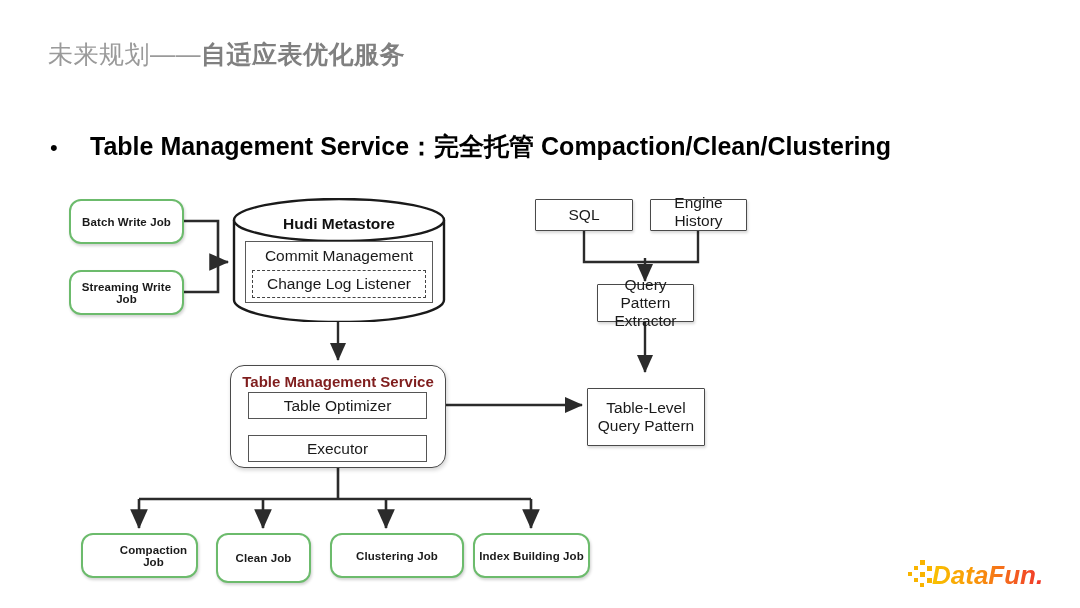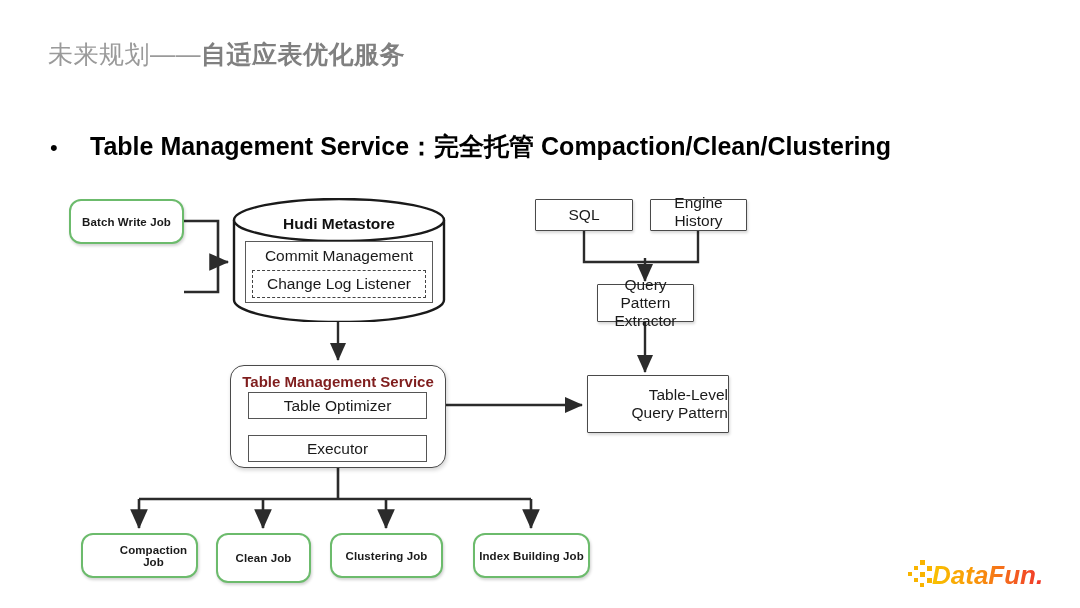--- a/index.html
+++ b/index.html
@@ -221,20 +221,23 @@
         <path d="M139,499 L139,528" marker-end="url(#arrowhead)"></path>
         <path d="M263,499 L263,528" marker-end="url(#arrowhead)"></path>
         <path d="M386,499 L386,528" marker-end="url(#arrowhead)"></path>
         <path d="M531,499 L531,528" marker-end="url(#arrowhead)"></path>
       </g>
     </svg>
 
     <div class="node green-box" style="left:69px; top:199px; width:115px; height:45px;">
       <span>Batch Write Job</span>
     </div>
+    <div class="node green-box" style="left:69px; top:270px; width:115px; height:45px;">
+      <span>Streaming Write Job</span>
+    </div>
 
     <div class="cylinder" style="left:232px; top:198px; width:214px; height:124px;">
       <svg width="214" height="124" viewBox="0 0 214 124">
         <path d="M2,22 L2,102 A105,22 0 0 0 212,102 L212,22" fill="#ffffff" stroke="#1a1a1a" stroke-width="2.4"></path>
         <ellipse cx="107" cy="22" rx="105" ry="21" fill="#ffffff" stroke="#1a1a1a" stroke-width="2.4"></ellipse>
       </svg>
     </div>
     <div class="cyl-label" style="left:232px; top:215px; width:214px;">Hudi Metastore</div>
 
     <div class="metastore-inner" style="left:245px; top:241px; width:188px; height:62px;"></div>
@@ -262,32 +265,32 @@
     </div>
     <div class="node rect-box" style="left:650px; top:199px; width:97px; height:32px;align-items:flex-end;">
       <span>Engine History</span>
     </div>
 
     <div class="node rect-box" style="left:597px; top:284px; width:97px; height:38px; flex-direction:column;">
       <span>Query Pattern</span>
       <span>Extractor</span>
     </div>
 
-    <div class="node rect-box" style="left:587px; top:375px; width:142px; height:58px; flex-direction:column;align-items:flex-end;">
+    <div class="node rect-box" style="left:587px; top:388px; width:118px; height:58px; flex-direction:column;">
       <span>Table-Level</span>
       <span>Query Pattern</span>
     </div>
 
     <div class="node green-box" style="left:81px; top:533px; width:117px; height:45px;padding-left:28px;">
       <span>Compaction Job</span>
     </div>
     <div class="node green-box" style="left:216px; top:533px; width:95px; height:50px;">
       <span>Clean Job</span>
     </div>
-    <div class="node green-box" style="left:330px; top:533px; width:113px; height:45px;">
+    <div class="node green-box" style="left:330px; top:533px; width:134px; height:45px;">
       <span>Clustering Job</span>
     </div>
     <div class="node green-box" style="left:473px; top:533px; width:117px; height:45px;">
       <span>Index Building Job</span>
     </div>
 
   </div>
 
   <div id="logo">
     <svg width="150" height="40" viewBox="0 0 150 40">

